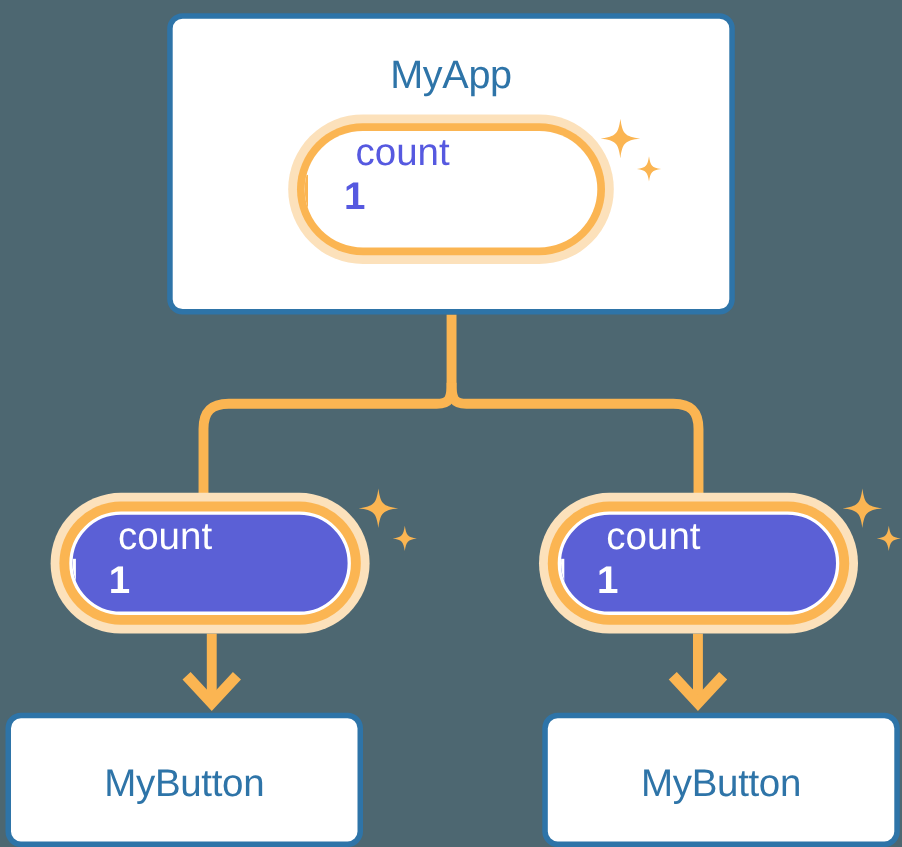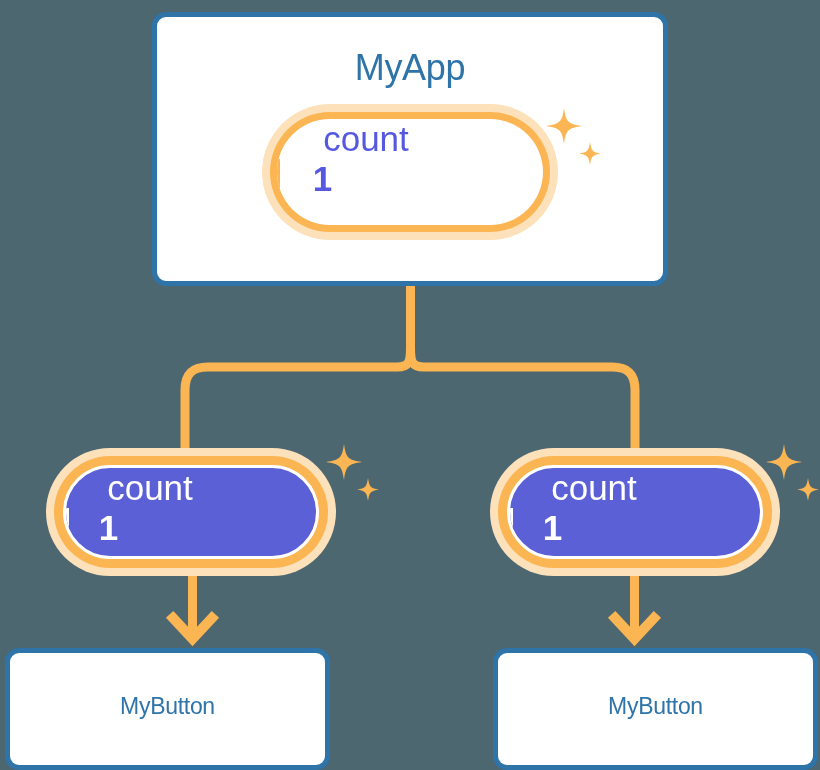--- a/index.html
+++ b/index.html
@@ -58,21 +58,21 @@
     top: 648px;
     width: 325px;
     height: 122px;
     border-bottom-left-radius: 14px;
     border-bottom-right-radius: 14px;
   }
   #btn-box-left  { left: 5px; }
   #btn-box-right { left: 493px; }
   .btn-box .comp-title {
     margin-top: 40px;
-    font-size: 23px;
+    font-size: 35px;
   }
 
   
   .pill-wrap {
     position: absolute;
   }
   .pill-halo {
     position: absolute;
     left: 0;
     top: 0;

